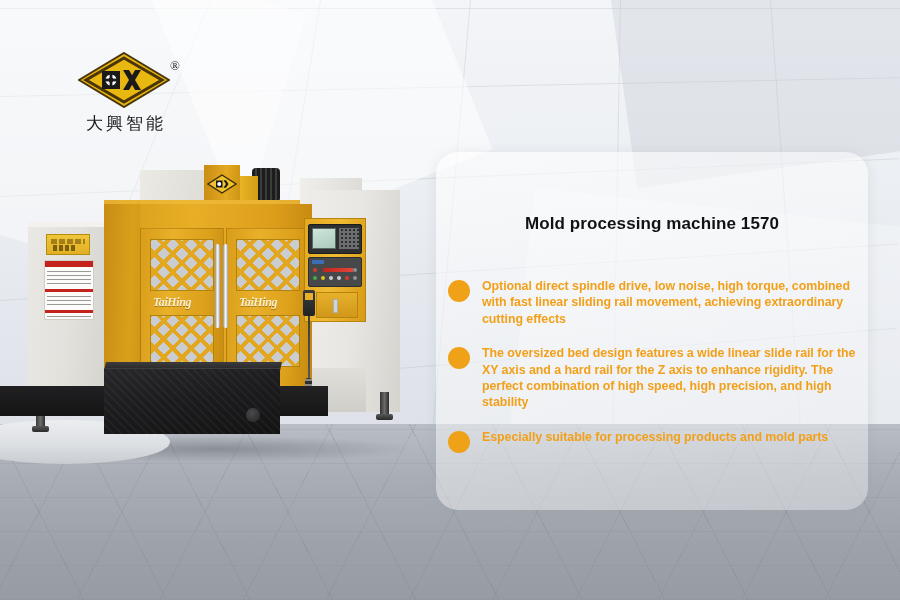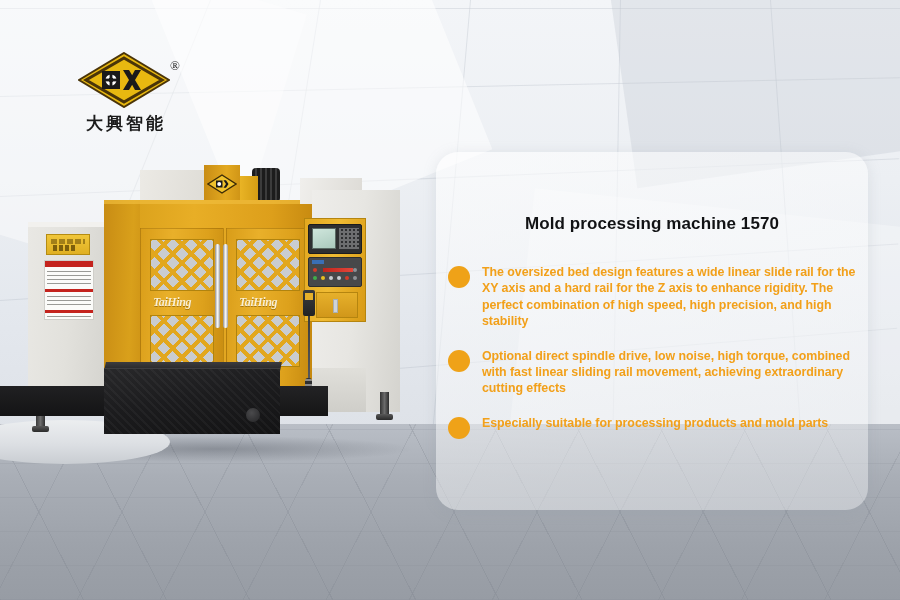--- a/index.html
+++ b/index.html
@@ -58,21 +58,21 @@
     position: absolute; left: 12px; top: 0; width: 92px; height: 56px;
   }
   .logo-reg {
     position: absolute; left: 104px; top: 6px;
     font-size: 13px; color: #2a2a2a; font-family: "Liberation Serif", serif;
   }
   .logo-cn {
     position: absolute; left: 8px; top: 60px; width: 104px;
     text-align: center;
     font-family: "DejaVu Sans", sans-serif;
-    font-size: 17px; font-weight: bold; letter-spacing: 3px;
+    font-size: 17px; font-weight: normal; letter-spacing: 3px;
     color: #1b1b1b;
   }
 
   
   .machine { position: absolute; left: 0; top: 140px; width: 430px; height: 330px; }
 
   .m-shadow {
     position: absolute; left: 20px; top: 296px; width: 390px; height: 26px;
     background: radial-gradient(ellipse at 50% 50%, rgba(90,95,104,.45) 0%, rgba(90,95,104,0) 72%);
   }
@@ -489,27 +489,27 @@
     <div class="base-rail-r"></div>
     <div class="base-black-top"></div>
     <div class="base-black"></div>
     <div class="base-circle"></div>
   </div>
 
   <div class="panel">
     <div class="panel-title">Mold processing machine 1570</div>
 
     <div class="bullets">
+      <div class="bullet-row" style="margin-top:14px;">
+        <div class="bullet-dot"></div>
+        <div class="bullet-text">Optional direct spindle drive, low noise, high torque, combined with fast linear sliding rail movement, achieving extraordinary cutting effects</div>
+      </div>
       <div class="bullet-row">
         <div class="bullet-dot"></div>
         <div class="bullet-text">The oversized bed design features a wide linear slide rail for the XY axis and a hard rail for the Z axis to enhance rigidity. The perfect combination of high speed, high precision, and high stability</div>
-      </div>
-      <div class="bullet-row" style="margin-top:14px;">
-        <div class="bullet-dot"></div>
-        <div class="bullet-text">Optional direct spindle drive, low noise, high torque, combined with fast linear sliding rail movement, achieving extraordinary cutting effects</div>
       </div>
       <div class="bullet-row" style="margin-top:14px;">
         <div class="bullet-dot"></div>
         <div class="bullet-text">Especially suitable for processing products and mold parts</div>
       </div>
     </div>
   </div>
 
 </div>
 

